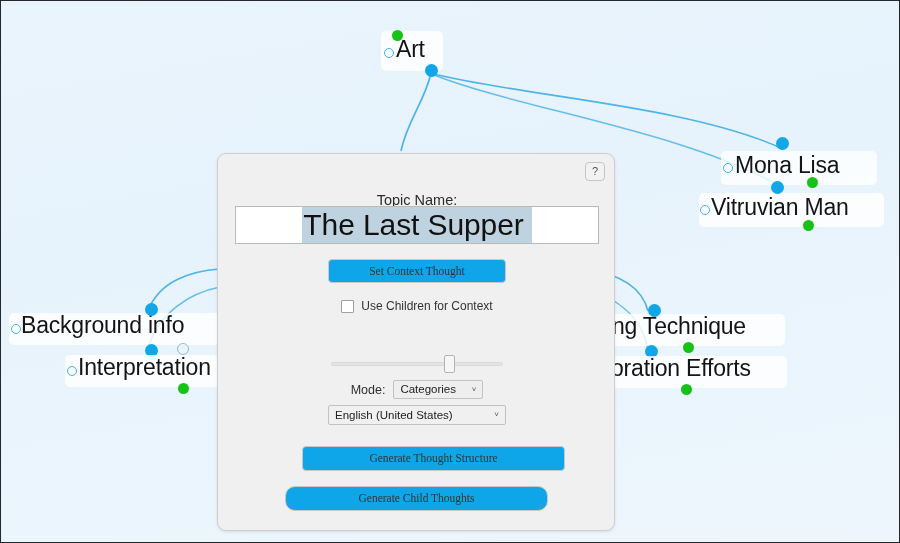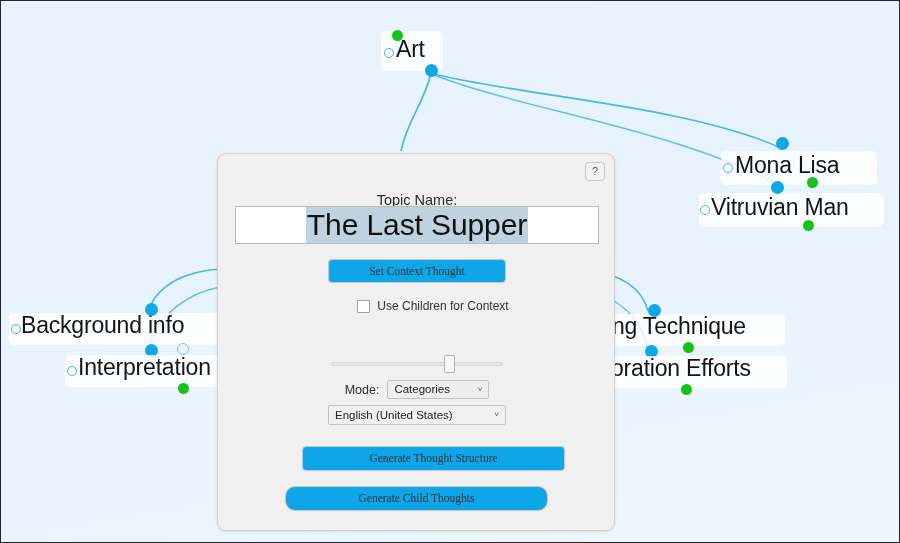--- a/index.html
+++ b/index.html
@@ -135,21 +135,21 @@
     border: 1px solid #b9b9b9;
     display: flex;
     align-items: center;
     justify-content: center;
     overflow: hidden;
   }
   #topic-input-text {
     font-size: 30px;
     color: #111;
     background: #bed3df;
-    padding: 2px 1px 3px 1px;
+    padding: 2px 8px 3px 1px;
     line-height: 1.05;
     letter-spacing: -0.1px;
     white-space: nowrap;
   }
 
   .dlg-button {
     position: absolute;
     box-sizing: border-box;
     background: #0ea5e9;
     border: 1px solid #c8c8c8;
@@ -164,21 +164,21 @@
     left: 110px;
     top: 105px;
     width: 178px;
     height: 24px;
     font-size: 11.5px;
     line-height: 22px;
   }
 
   #checkbox-row {
     position: absolute;
-    left: 16px;
+    left: 0;
     top: 145px;
     width: 398px;
     display: flex;
     align-items: center;
     justify-content: center;
     gap: 7px;
     font-size: 12px;
     color: #333;
   }
   #use-children-checkbox {
@@ -247,21 +247,21 @@
     box-sizing: border-box;
     background: #eeeeee;
     border: 1px solid #c2c2c2;
     border-radius: 2px;
     position: relative;
     color: #222;
     font-size: 11.5px;
     cursor: default;
   }
   #mode-select {
-    width: 102px;
+    width: 90px;
     height: 19px;
     line-height: 17px;
     padding-left: 6px;
   }
   #language-select {
     position: absolute;
     left: 110px;
     top: 251px;
     width: 178px;
     height: 20px;

